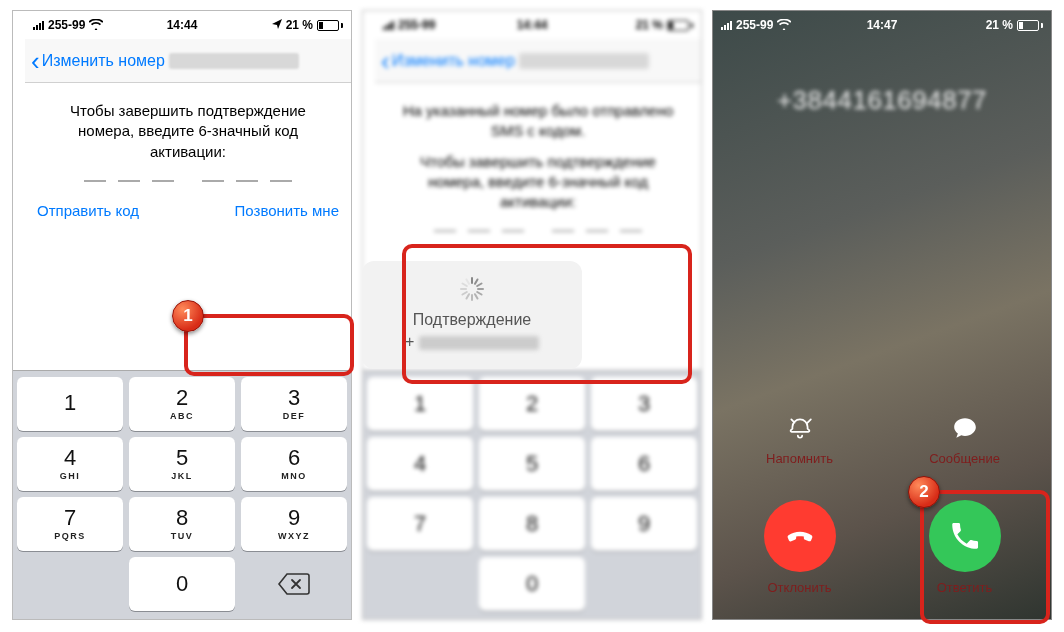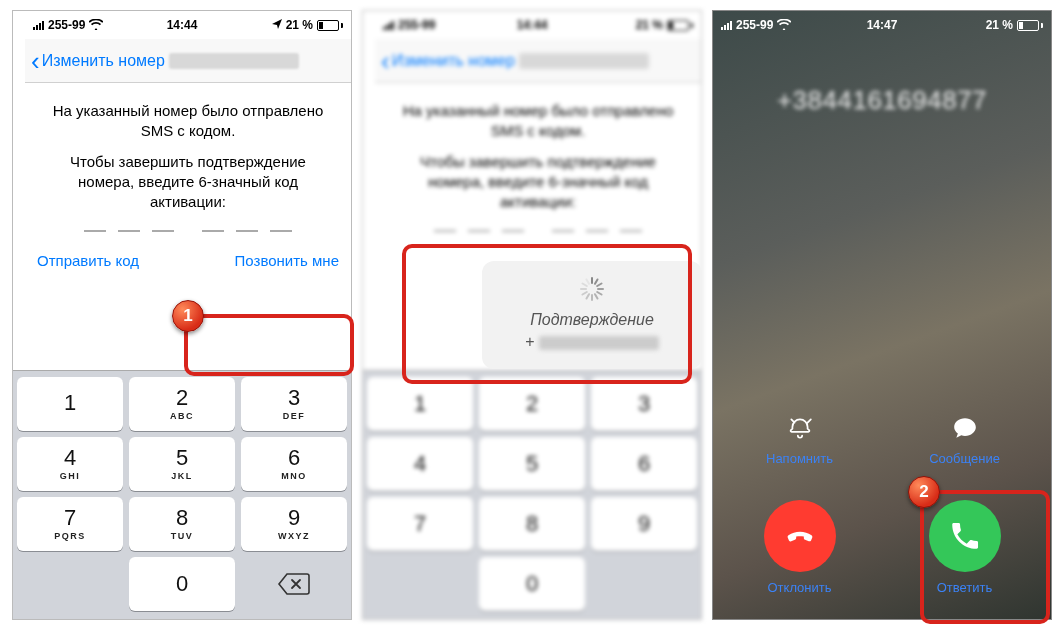--- a/index.html
+++ b/index.html
@@ -44,36 +44,36 @@
   
   .keypad { background: #d1d4da; border-top: 1px solid #aaa; padding: 6px 4px 8px; display: grid; grid-template-columns: repeat(3, 1fr); gap: 6px 6px; position:absolute; bottom:0; left:0; right:0; }
   .key { background: #fff; border-radius: 6px; height: 54px; box-shadow: 0 1px 0 #8a8d93; text-align: center; display: flex; flex-direction: column; justify-content: center; }
   .key .n { font-size: 22px; font-weight: 400; color: #111; line-height: 1; }
   .key .ltr { font-size: 9px; font-weight: 700; letter-spacing: 1.5px; color: #222; margin-top: 2px; }
   .key.empty { background: transparent; box-shadow: none; }
   .key.bksp { background: transparent; box-shadow: none; display:flex; align-items:center; justify-content:center; }
   .bksp svg { width: 34px; height: 24px; }
 
   
-  .modal-wrap { position:absolute; inset:0; display:flex; align-items:center; justify-content:flex-end;font-style:italic; }
+  .modal-wrap { position:absolute; inset:0; display:flex; align-items:center; justify-content:flex-start; }
   .modal { background: #f2f2f2; border-radius: 12px; padding: 16px 26px 18px; text-align:center; min-width: 220px; }
   .modal .spin { width: 24px; height: 24px; margin: 0 auto 10px; position:relative; }
   .modal .spin i { position:absolute; left: 11px; top:0; width:2px; height:7px; background:#888; border-radius:1px; transform-origin: 1px 12px; }
   .modal .mtitle { font-size: 16px; color:#555; margin-bottom: 4px; }
   .modal .mnum { font-size: 16px; color:#555; }
   .modal .mnum .blur { display:inline-block; width:120px; height:14px; background:#ccc; filter: blur(2px); vertical-align:middle; border-radius:3px; }
 
   
   .p3 .wall { position:absolute; inset:0; background: linear-gradient(160deg, #3d4a49 0%, #5b5e5b 35%, #7a7363 55%, #5c534b 78%, #2f3530 100%); }
   .p3 .content { position:absolute; inset:0; color:#fff; }
   .caller { margin-top: 46px; text-align:center; filter: blur(2px); }
   .caller .num { font-size: 26px; font-weight: 300; color: #eee; letter-spacing: .5px;}
   .call-grid { position:absolute; bottom: 24px; left: 0; right:0; padding: 0 34px; display:grid; grid-template-columns: 1fr 1fr; column-gap: 60px; row-gap: 34px; }
   .cg { display:flex; flex-direction:column; align-items:center; gap:8px; }
-  .cg .lbl { font-size: 13px; color:#3b82f6; }
+  .cg .lbl { font-size: 13px; color:#7f1d1d; }
   .minibtn { width: 30px; height: 30px; display:flex; align-items:center; justify-content:center; font-size:22px; color:#fff; }
   .circlebtn { width: 72px; height:72px; border-radius:50%; display:flex; align-items:center; justify-content:center; }
   .circlebtn.red { background:#ff3b30; }
   .circlebtn.green { background:#34c759; }
   .circlebtn svg { width: 34px; height:34px; fill:#fff; }
 
   
   .callout { position:absolute; border: 4px solid #d8241c; border-radius: 10px; pointer-events:none; }
   .callout.c1 { left: 184px; top: 314px; width: 170px; height: 62px; }
   .callout.c2 { left: 402px; top: 244px; width: 290px; height: 140px; }
@@ -122,21 +122,20 @@
 
     <div class="navhdr">
       <div class="back">
         <span class="chev">‹</span>
         <span>Изменить номер</span>
       </div>
       <div class="title-blur"></div>
     </div>
 
     <div class="sms-body">
-      <p>На указанный номер было отправлено SMS с кодом.</p>
       <p>Чтобы завершить подтверждение номера, введите 6-значный код активации:</p>
       <div class="dashes">
         <span class="dash"></span>
           <span class="dash"></span>
           <span class="dash"></span>
         <span class="gap"></span>
         <span class="dash"></span>
           <span class="dash"></span>
           <span class="dash"></span>
       </div>

